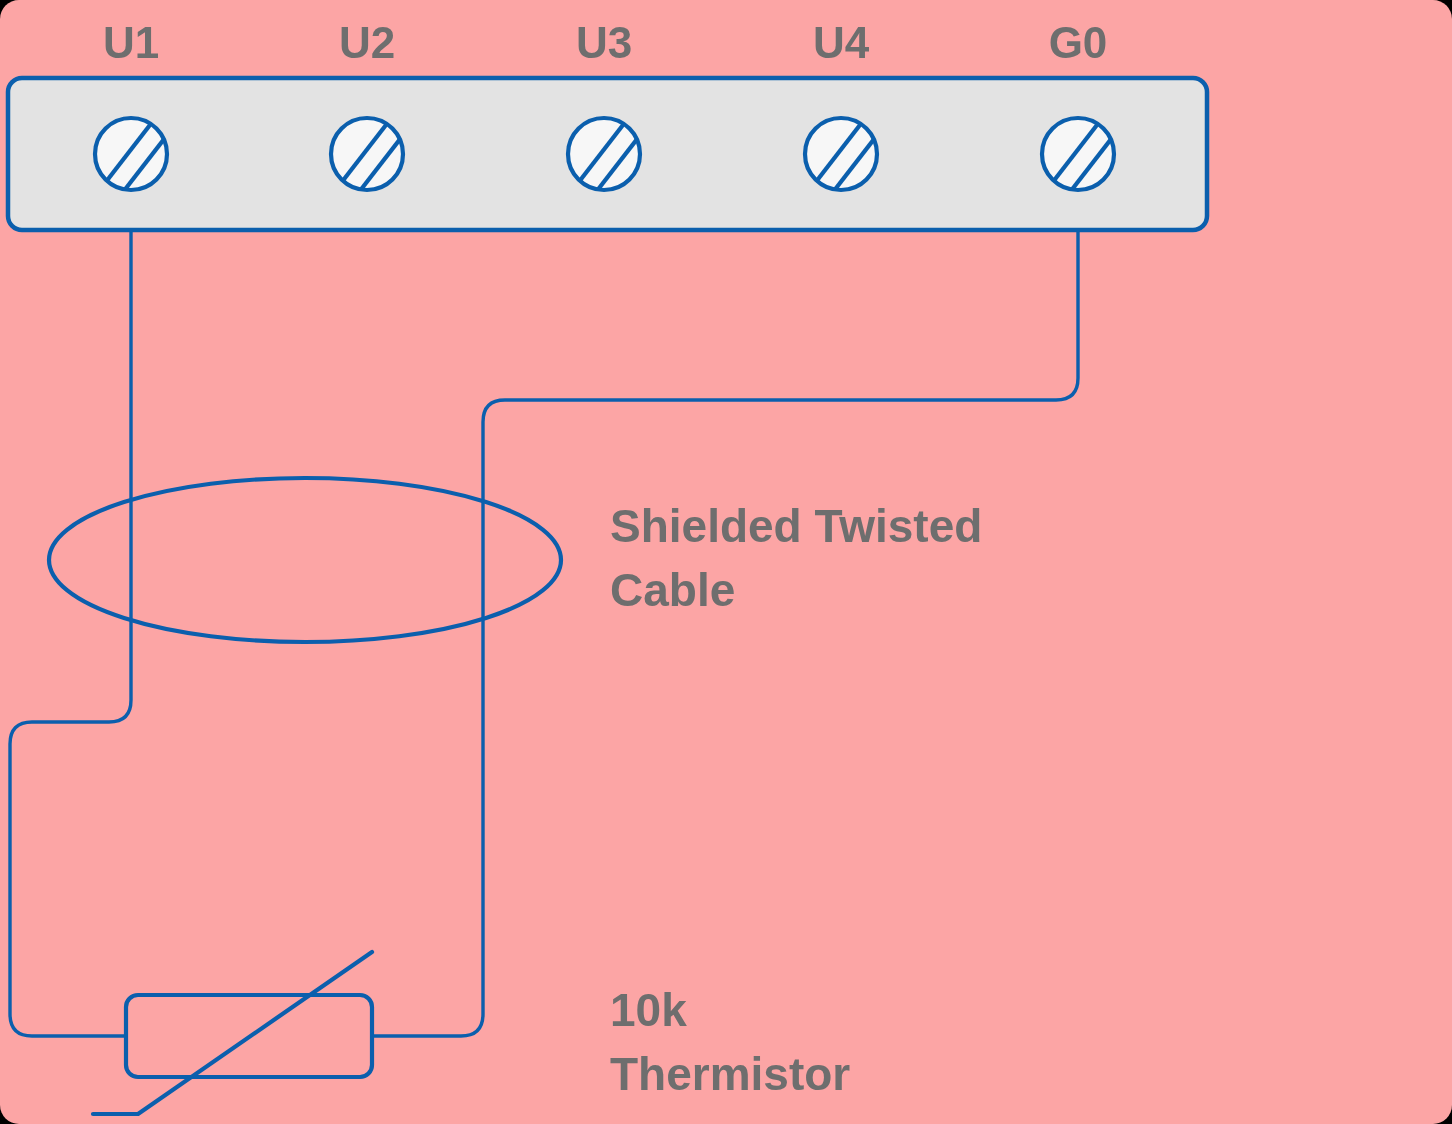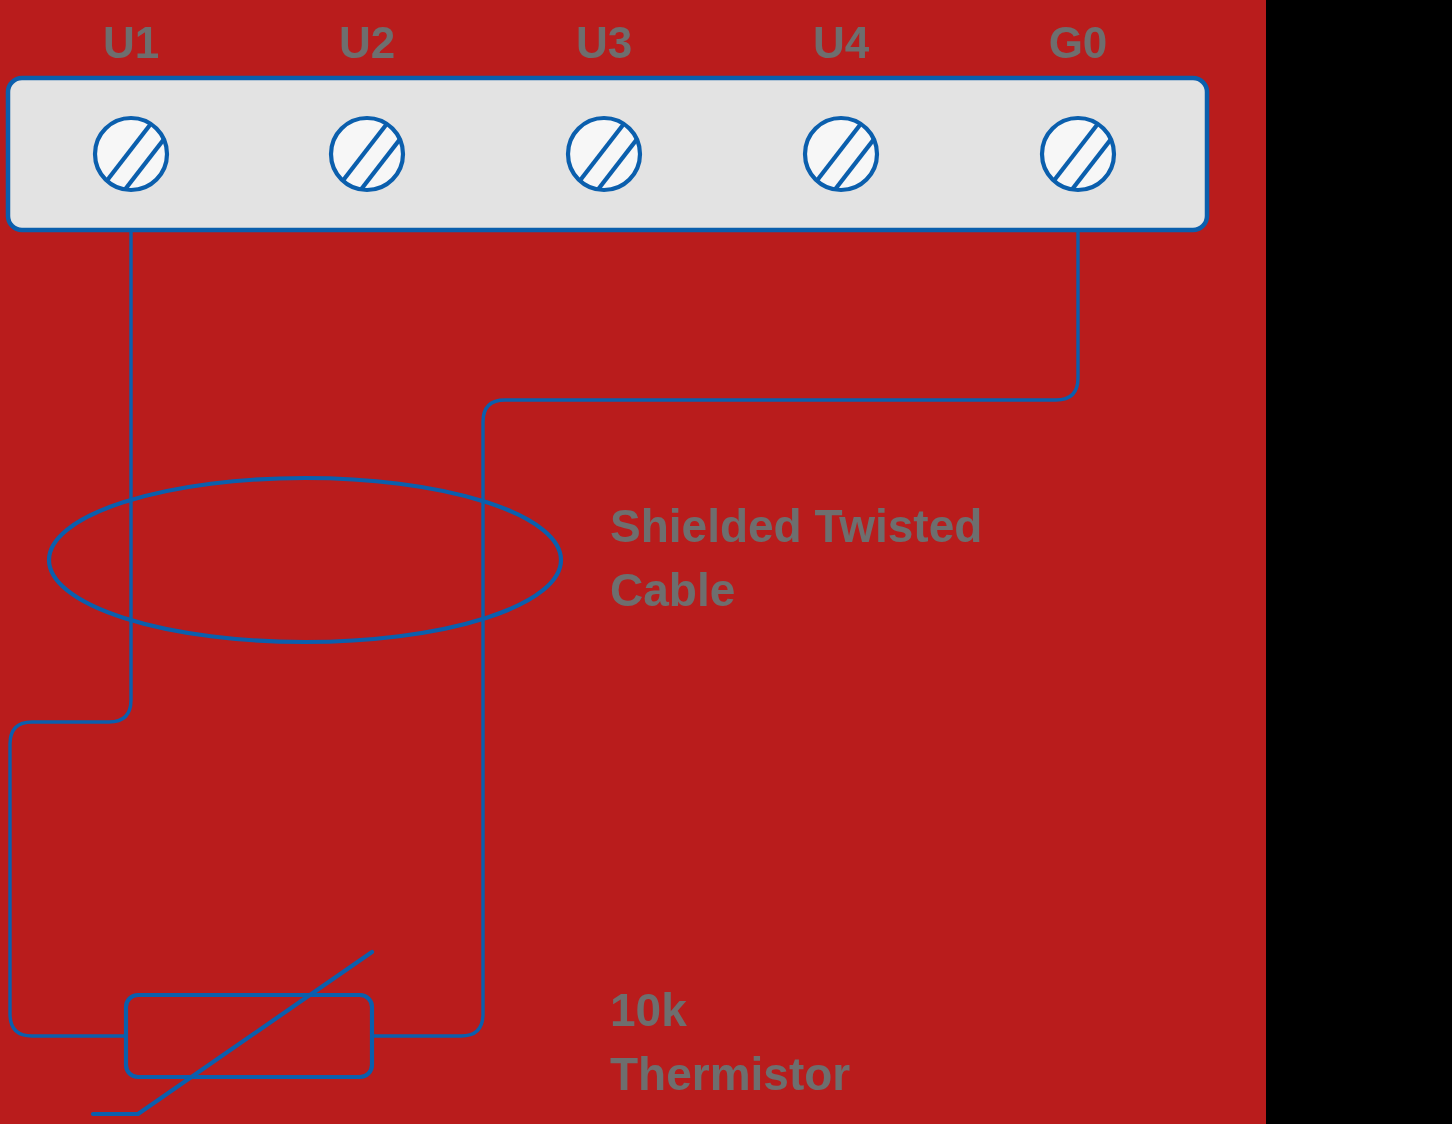--- a/index.html
+++ b/index.html
@@ -9,23 +9,24 @@
     background: #000000;
   }
   body {
     width: 1452px;
     height: 1124px;
     overflow: hidden;
     font-family: "Liberation Sans", sans-serif;
   }
   #diagram-root {
     position: relative;
-    width: 1266px;
+    width: 1452px;
     height: 1124px;
-    background: #b91c1c;
+    background: #fca5a5;
+    border-radius: 19px;
   }
   svg.diagram-canvas {
     position: absolute;
     top: 0;
     left: 0;
     width: 1452px;
     height: 1124px;
     display: block;
   }
   .terminal-label {

